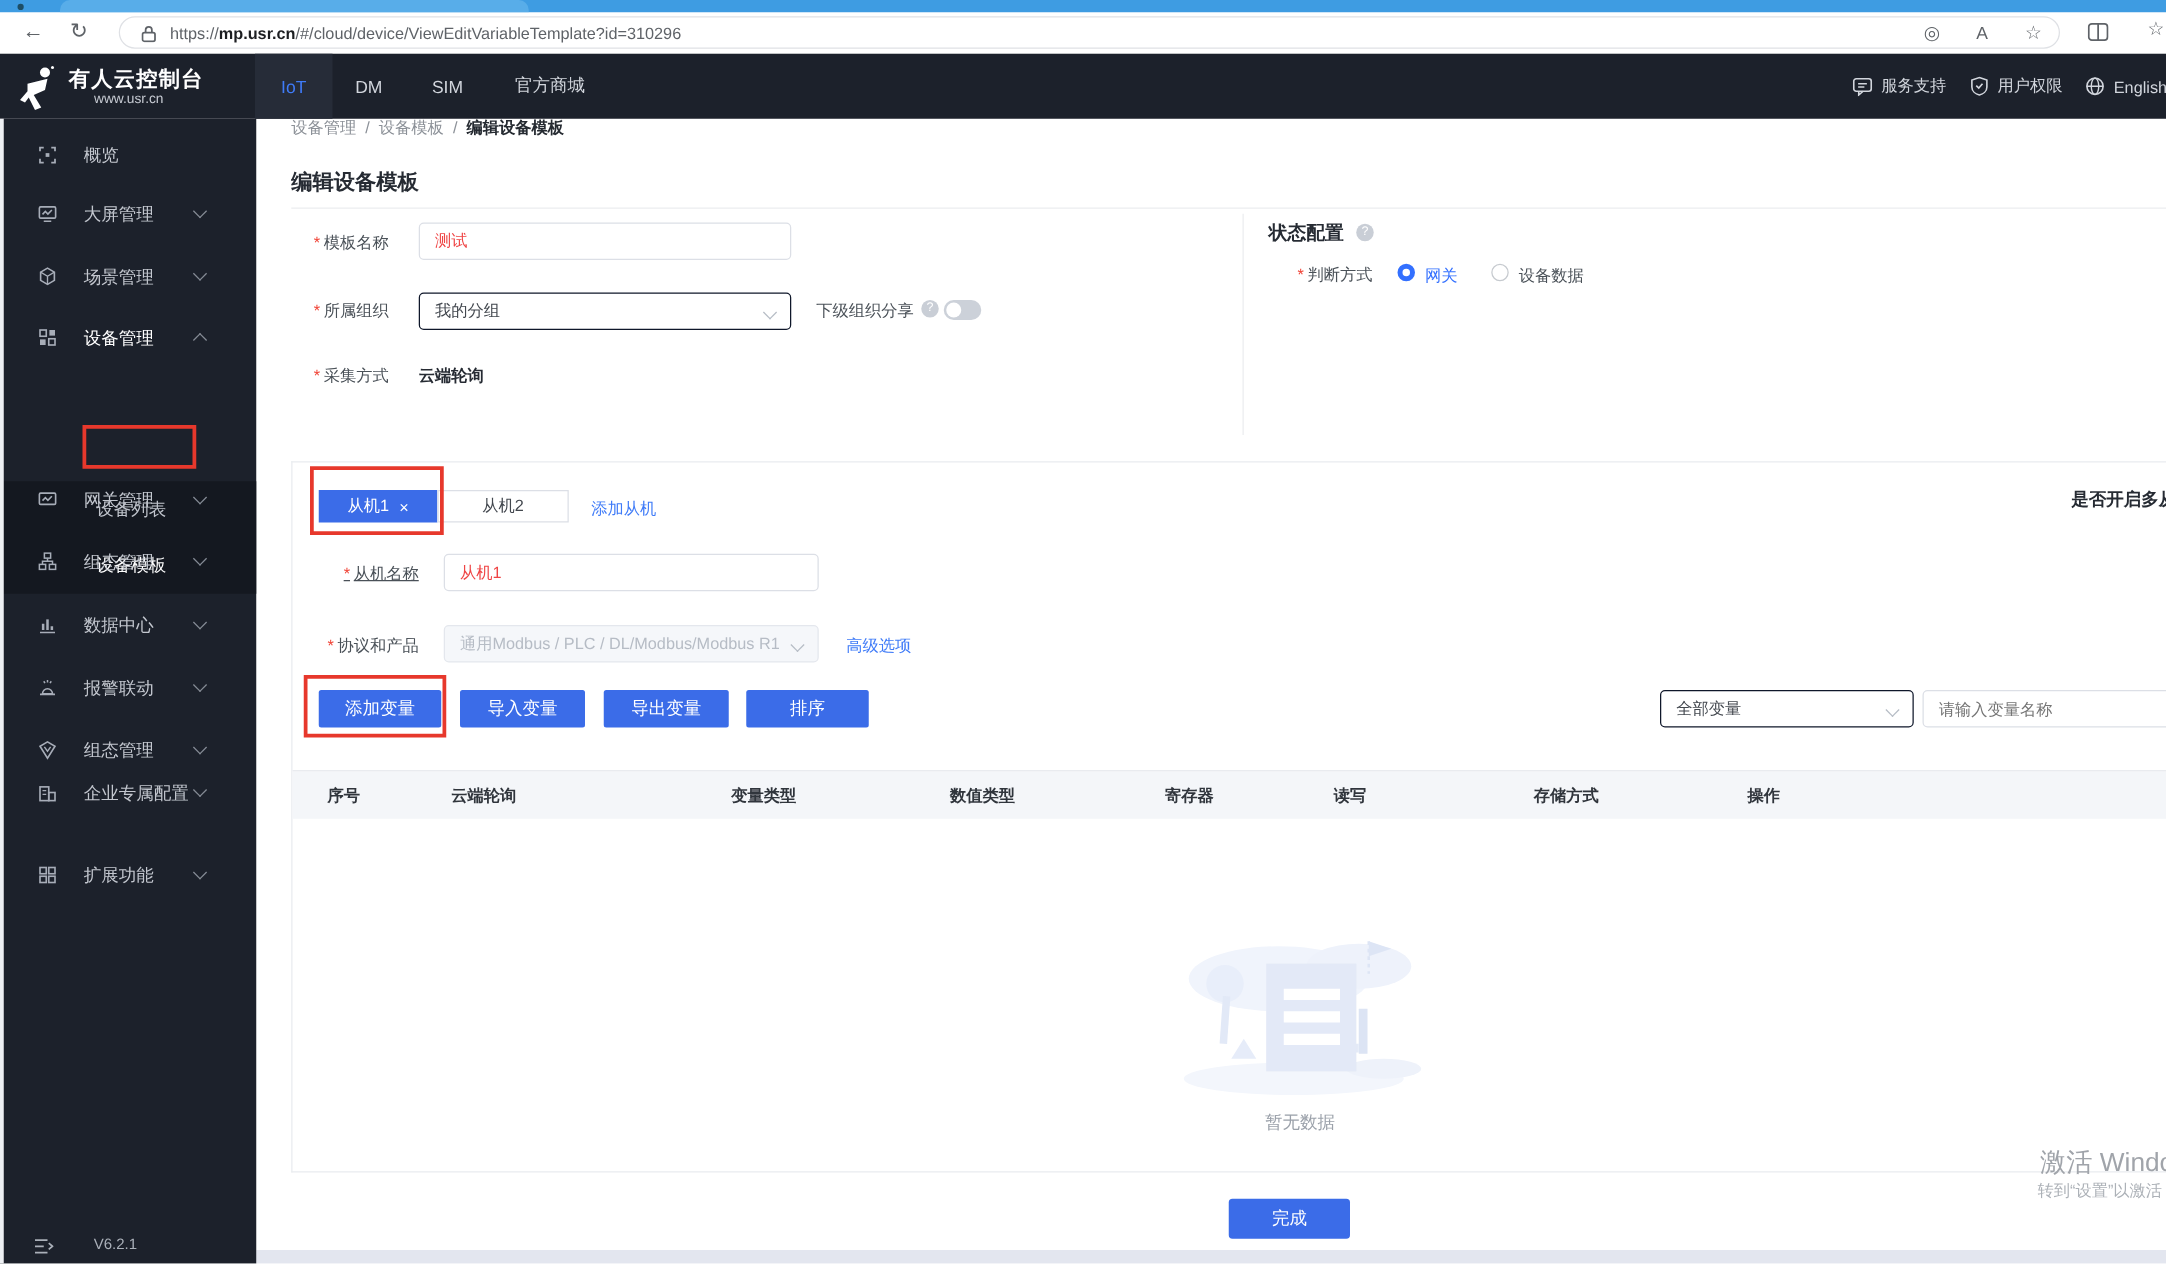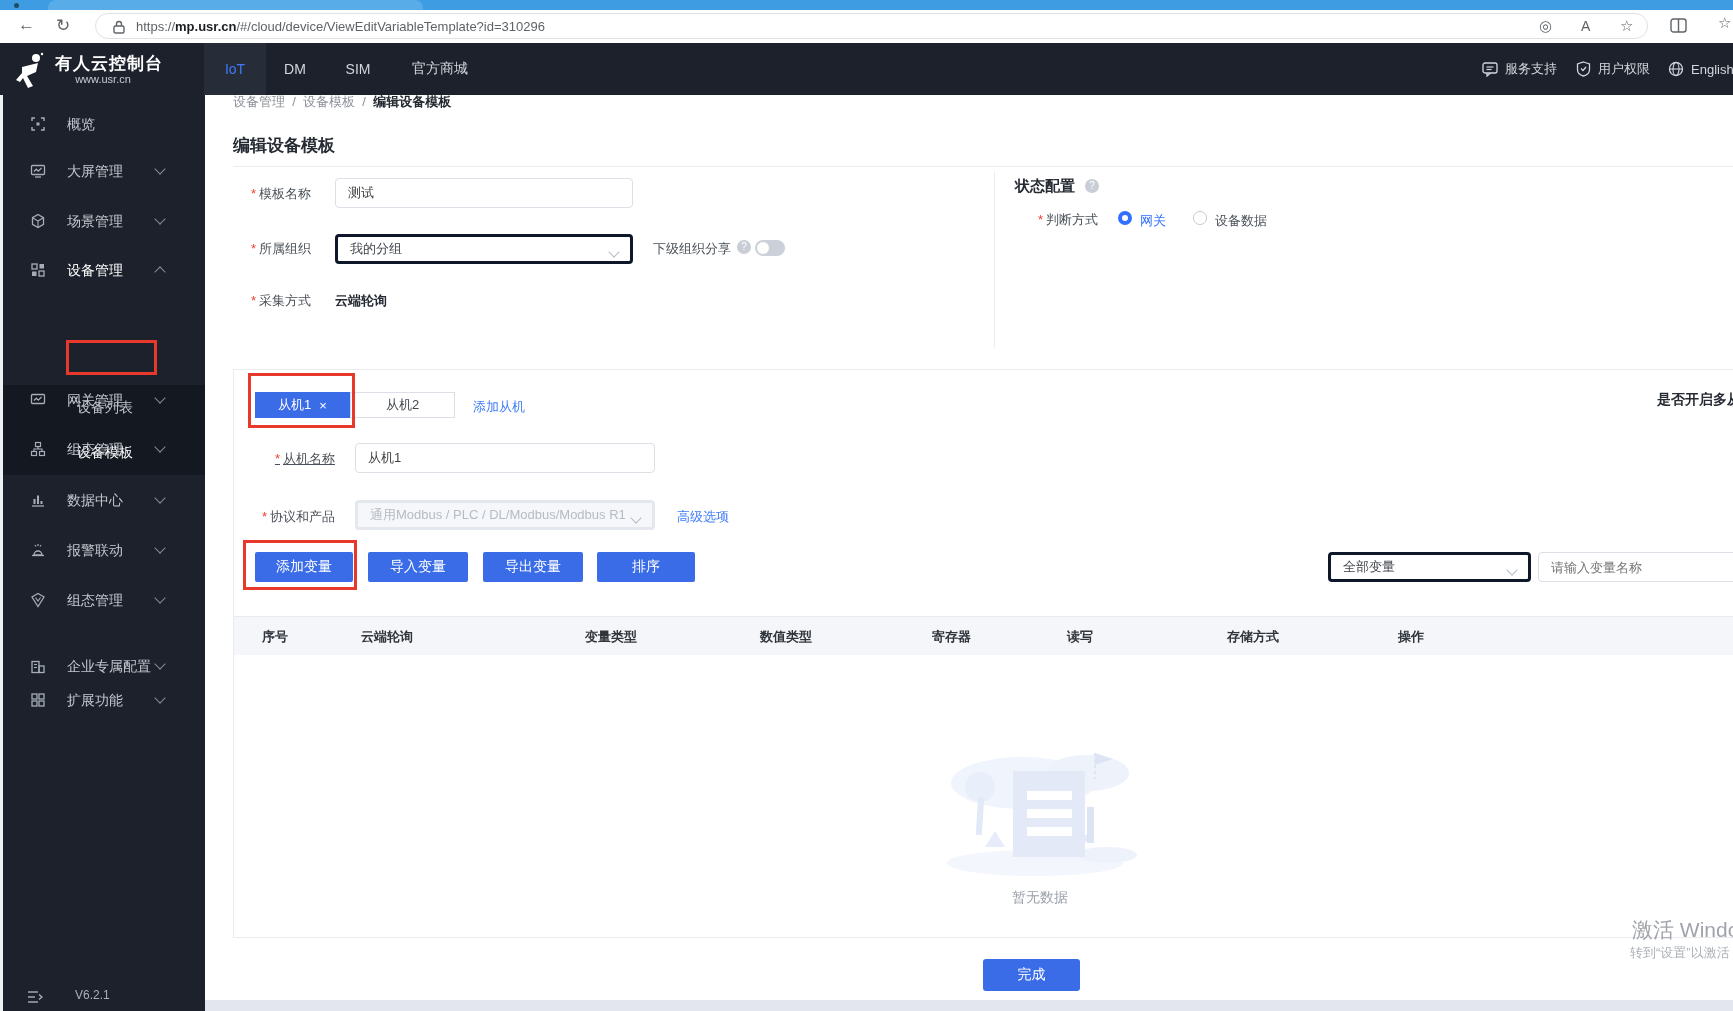--- a/index.html
+++ b/index.html
@@ -38,22 +38,22 @@
   
   .redbox{position:absolute;border:3px solid #e7382c;z-index:9;box-sizing:border-box;background:transparent;}
   
   .crumb{font-size:13px;color:#8b9097;white-space:nowrap;}
   .crumb b{color:#252a31;font-weight:bold;}
   #pgtitle{left:233px;top:134px;font-size:17px;font-weight:bold;color:#262b33;}
   .hline{position:absolute;height:1px;background:#ebedf0;}
   .vline{position:absolute;width:1px;background:#ebedf0;}
   .flabel{position:absolute;font-size:13px;color:#4a5158;white-space:nowrap;}
   .req{color:#f04134;margin-right:3px;}
-  .inp{position:absolute;height:30px;box-sizing:border-box;border:1px solid #dcdfe6;border-radius:4px;background:#fff;font-size:13px;color:#404040;padding:0 12px;font-family:inherit;}
-  .sel{position:absolute;height:30px;box-sizing:border-box;border:3px solid #0f172a;border-radius:4px;background:#fff;display:flex;align-items:center;padding:0 12px;font-size:13px;color:#42474e;}
+  .inp{position:absolute;height:30px;box-sizing:border-box;border:1px solid #dcdfe6;border-radius:4px;background:#fff;font-size:13px;color:#ef4444;padding:0 12px;font-family:inherit;}
+  .sel{position:absolute;height:30px;box-sizing:border-box;border:1px solid #0f172a;border-radius:4px;background:#fff;display:flex;align-items:center;padding:0 12px;font-size:13px;color:#42474e;}
   .sel .sc{position:absolute;right:12px;top:11px;width:7px;height:7px;border-right:1.5px solid #b6bcc5;border-bottom:1.5px solid #b6bcc5;transform:rotate(45deg);}
   .sel.disabled{background:#f5f7fa;border-color:#e4e7ed;color:#b6bcc5;}
   .qicon{position:absolute;width:14px;height:14px;border-radius:50%;background:#c9ced6;color:#fff;font-size:10px;text-align:center;line-height:14px;}
   .toggle{position:absolute;width:30px;height:16px;border-radius:8px;background:#ccd1d9;}
   .toggle .knob{position:absolute;left:2px;top:2px;width:12px;height:12px;border-radius:50%;background:#fff;}
   .radio{position:absolute;width:14px;height:14px;border-radius:50%;box-sizing:border-box;background:#fff;}
   .radio.on{border:4px solid #3370ff;}
   .radio.off{border:1px solid #c6cacf;}
   .rlabel{position:absolute;font-size:13px;}
   .link{position:absolute;font-size:13px;color:#3f7bf8;cursor:pointer;white-space:nowrap;}
@@ -221,21 +221,21 @@
       <span class="chev down"></span>
     </div>
     <div class="sb-item" style="top:480px;">
       <svg class="sb-ic" viewBox="0 0 16 16">
           <path d="M8 1.5L14 5 8 14.5 2 5z" fill="none" stroke="#a7adb8" stroke-width="1.3"></path>
           <path d="M5.5 5.5L8 9l2.5-3.5" fill="none" stroke="#a7adb8" stroke-width="1.1"></path>
         </svg>
       <span class="sb-lb">组态管理</span>
       <span class="chev down"></span>
     </div>
-    <div class="sb-item" style="top:546px;">
+    <div class="sb-item" style="top:514px;">
       <svg class="sb-ic" viewBox="0 0 16 16">
           <rect x="2" y="3.5" width="7" height="11" fill="none" stroke="#a7adb8" stroke-width="1.3"></rect>
           <rect x="9" y="8" width="5" height="6.5" fill="none" stroke="#a7adb8" stroke-width="1.3"></rect>
           <line x1="4" y1="6.5" x2="7" y2="6.5" stroke="#a7adb8" stroke-width="1.1"></line>
           <line x1="4" y1="9.5" x2="7" y2="9.5" stroke="#a7adb8" stroke-width="1.1"></line>
         </svg>
       <span class="sb-lb">企业专属配置</span>
       <span class="chev down"></span>
     </div>
     <div class="sb-item" style="top:580px;">

